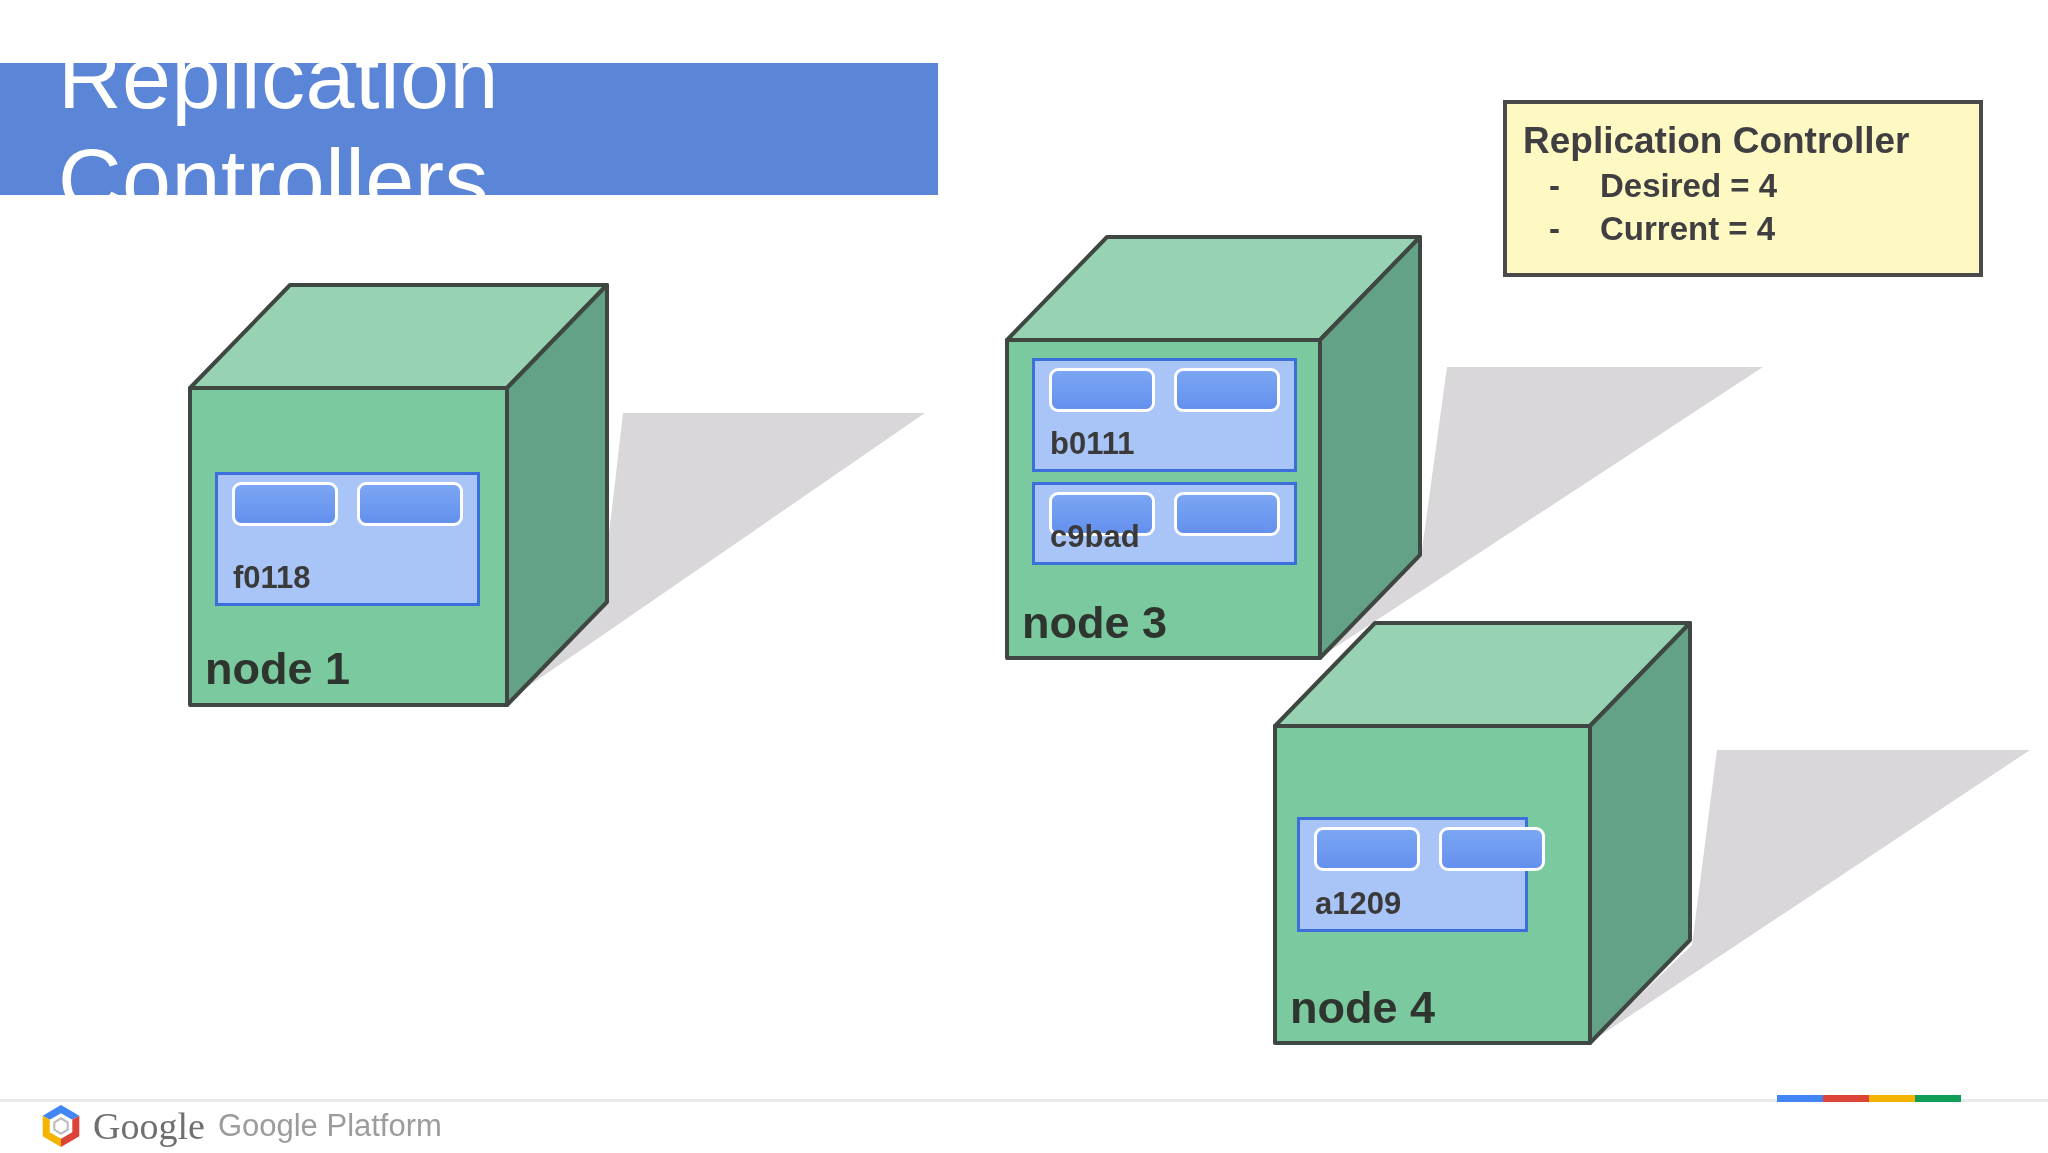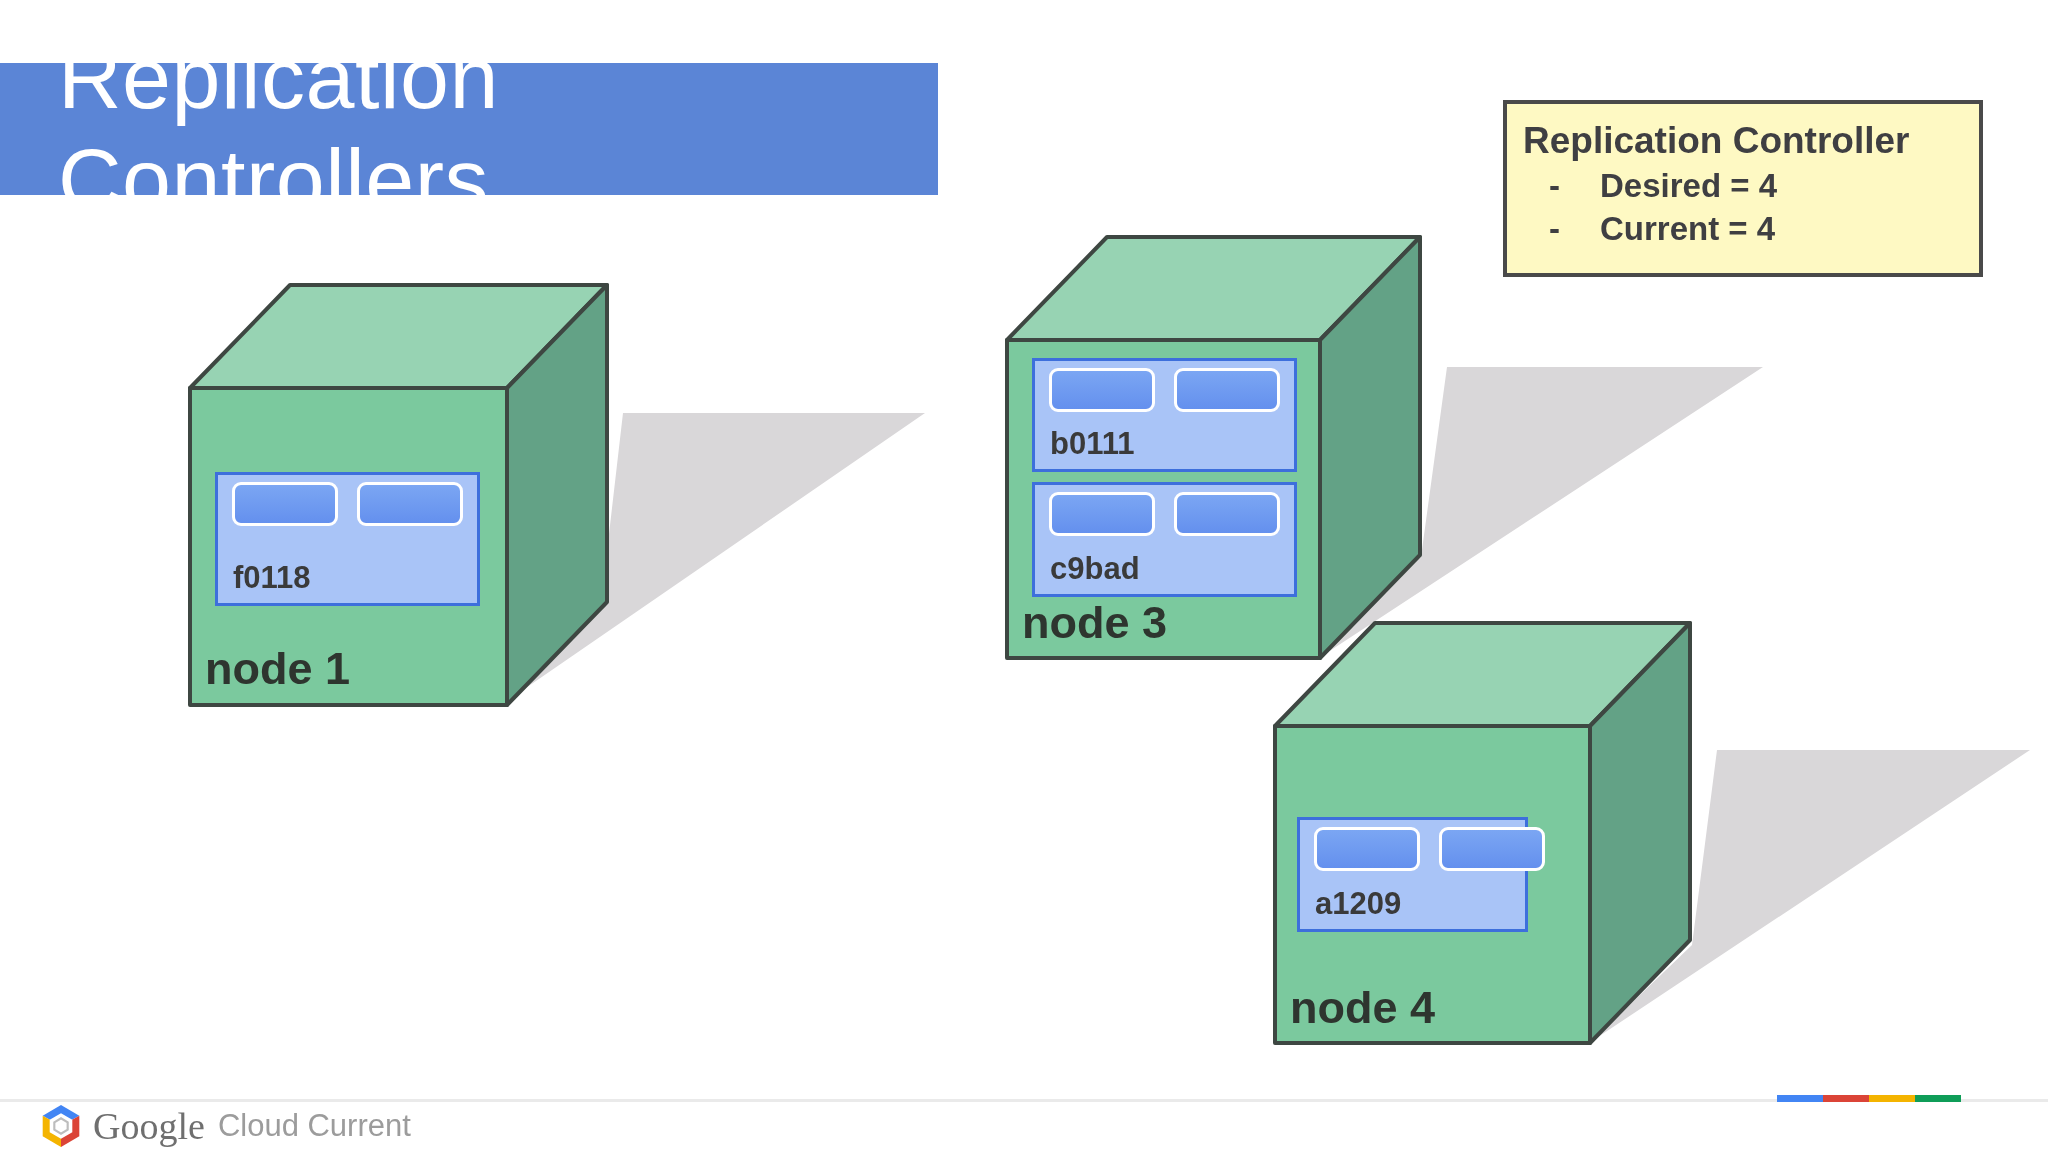--- a/index.html
+++ b/index.html
@@ -117,21 +117,21 @@
     <div class="container-box" style="left:139px; top:7px;"></div>
     <span class="pod-label">f0118</span>
   </div>
   <div class="node-label" style="left:205px; top:643px;">node 1</div>
 
   <div class="pod" style="left:1032px; top:358px; width:265px; height:114px;">
     <div class="container-box" style="left:14px; top:7px;"></div>
     <div class="container-box" style="left:139px; top:7px;"></div>
     <span class="pod-label">b0111</span>
   </div>
-  <div class="pod" style="left:1032px; top:482px; width:265px; height:115px;">
+  <div class="pod" style="left:1032px; top:482px; width:265px; height:83px;">
     <div class="container-box" style="left:14px; top:7px;"></div>
     <div class="container-box" style="left:139px; top:7px;"></div>
     <span class="pod-label">c9bad</span>
   </div>
   <div class="node-label" style="left:1022px; top:597px;">node 3</div>
 
   <div class="pod" style="left:1297px; top:817px; width:231px; height:115px;">
     <div class="container-box" style="left:14px; top:7px;"></div>
     <div class="container-box" style="left:139px; top:7px;"></div>
     <span class="pod-label">a1209</span>
@@ -142,21 +142,21 @@
 
   <div class="gcp-logo">
     <svg width="38" height="42" viewBox="0 0 34 39">
       <polygon points="0,10 17,0 34,10 17,19.5" fill="#4285F4"></polygon>
       <polygon points="34,10 34,29 17,39 17,19.5" fill="#DB4437"></polygon>
       <polygon points="0,10 17,19.5 17,39 0,29" fill="#F4B400"></polygon>
       <polygon points="6.5,13.8 17,7.6 27.5,13.8 27.5,25.2 17,31.4 6.5,25.2" fill="#ffffff"></polygon>
       <polygon points="10.8,16.1 17,12.4 23.2,16.1 23.2,22.9 17,26.6 10.8,22.9" fill="#ffffff" stroke="#BDBDBD" stroke-width="2"></polygon>
     </svg>
     <span class="google-word">Google</span>
-    <span class="cloud-word">Cloud Current</span>
+    <span class="cloud-word">Google Platform</span>
   </div>
 
   <div class="gbar">
     <span class="seg-blue"></span>
     <span class="seg-red"></span>
     <span class="seg-yellow"></span>
     <span class="seg-green"></span>
   </div>
 
 </div>

